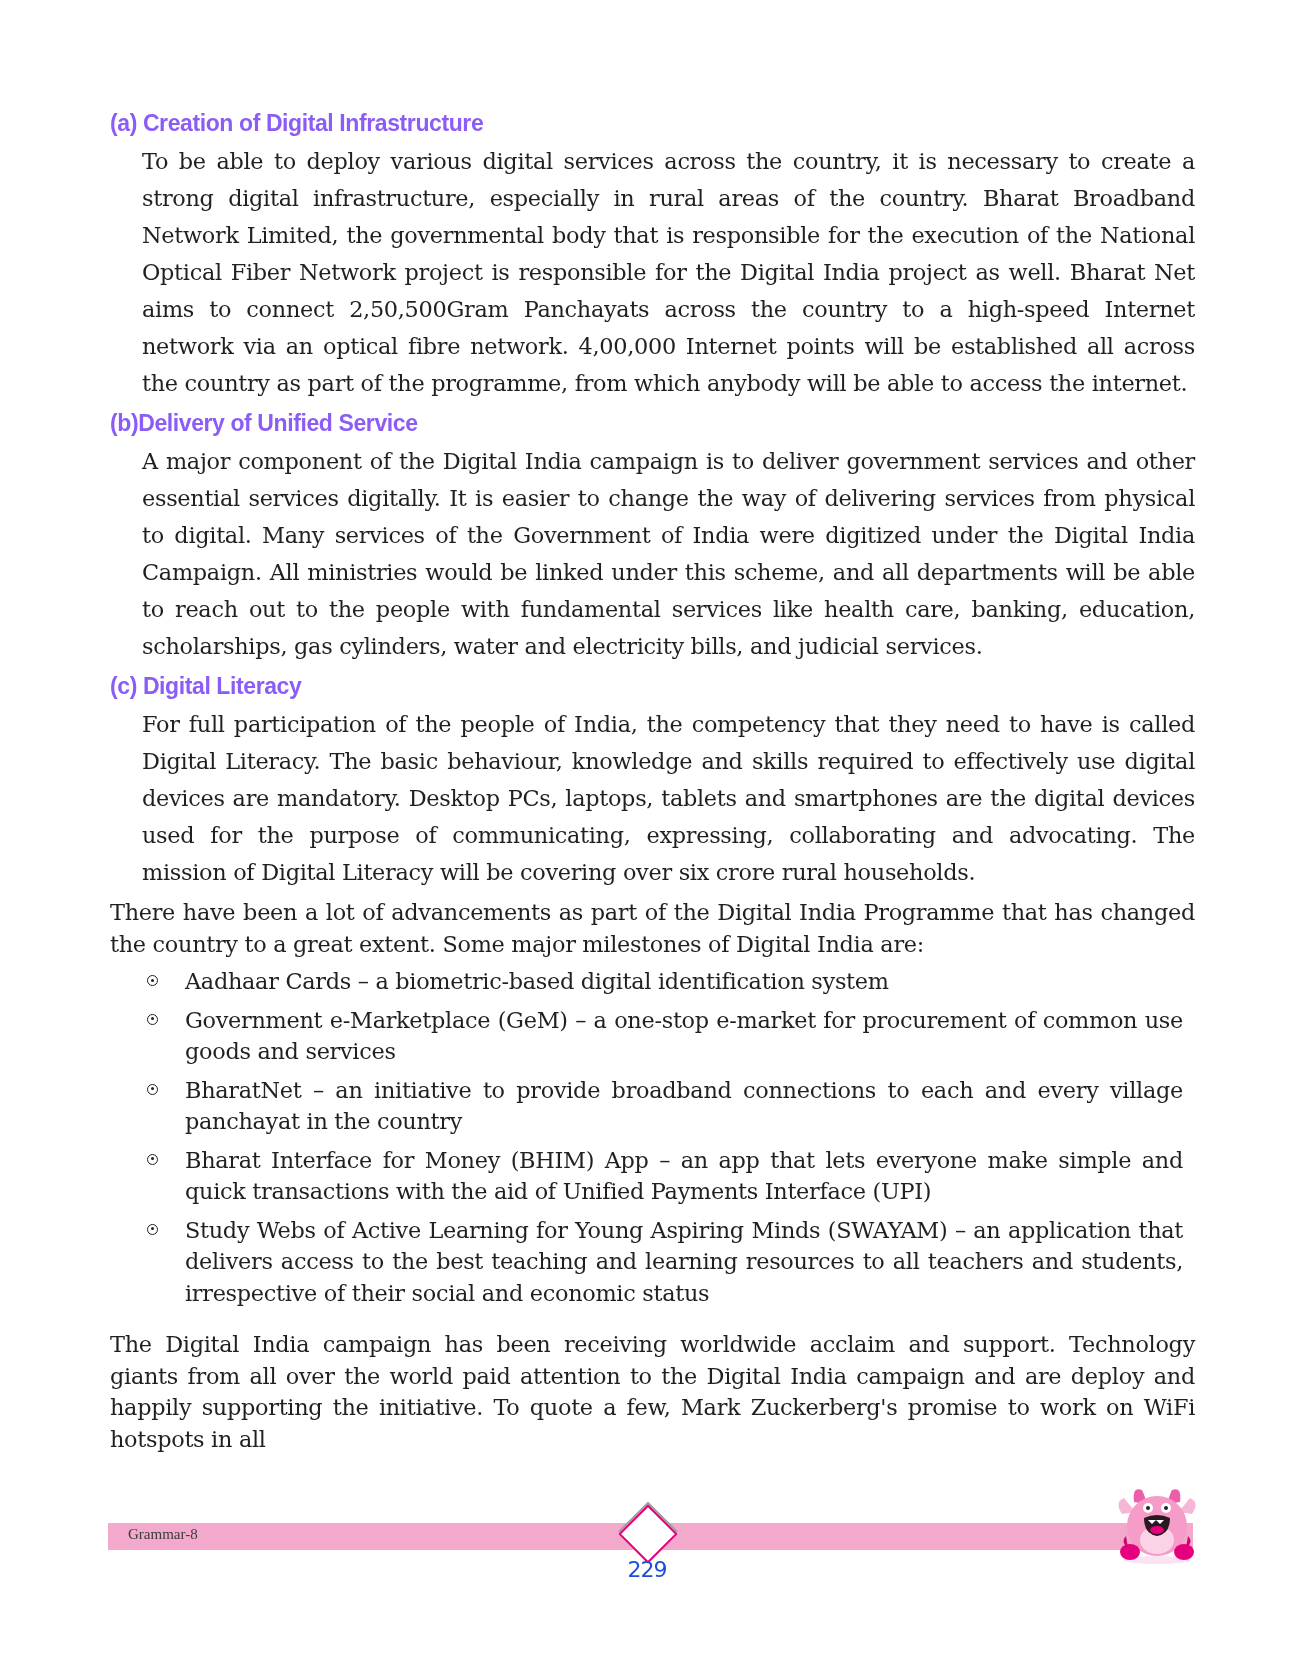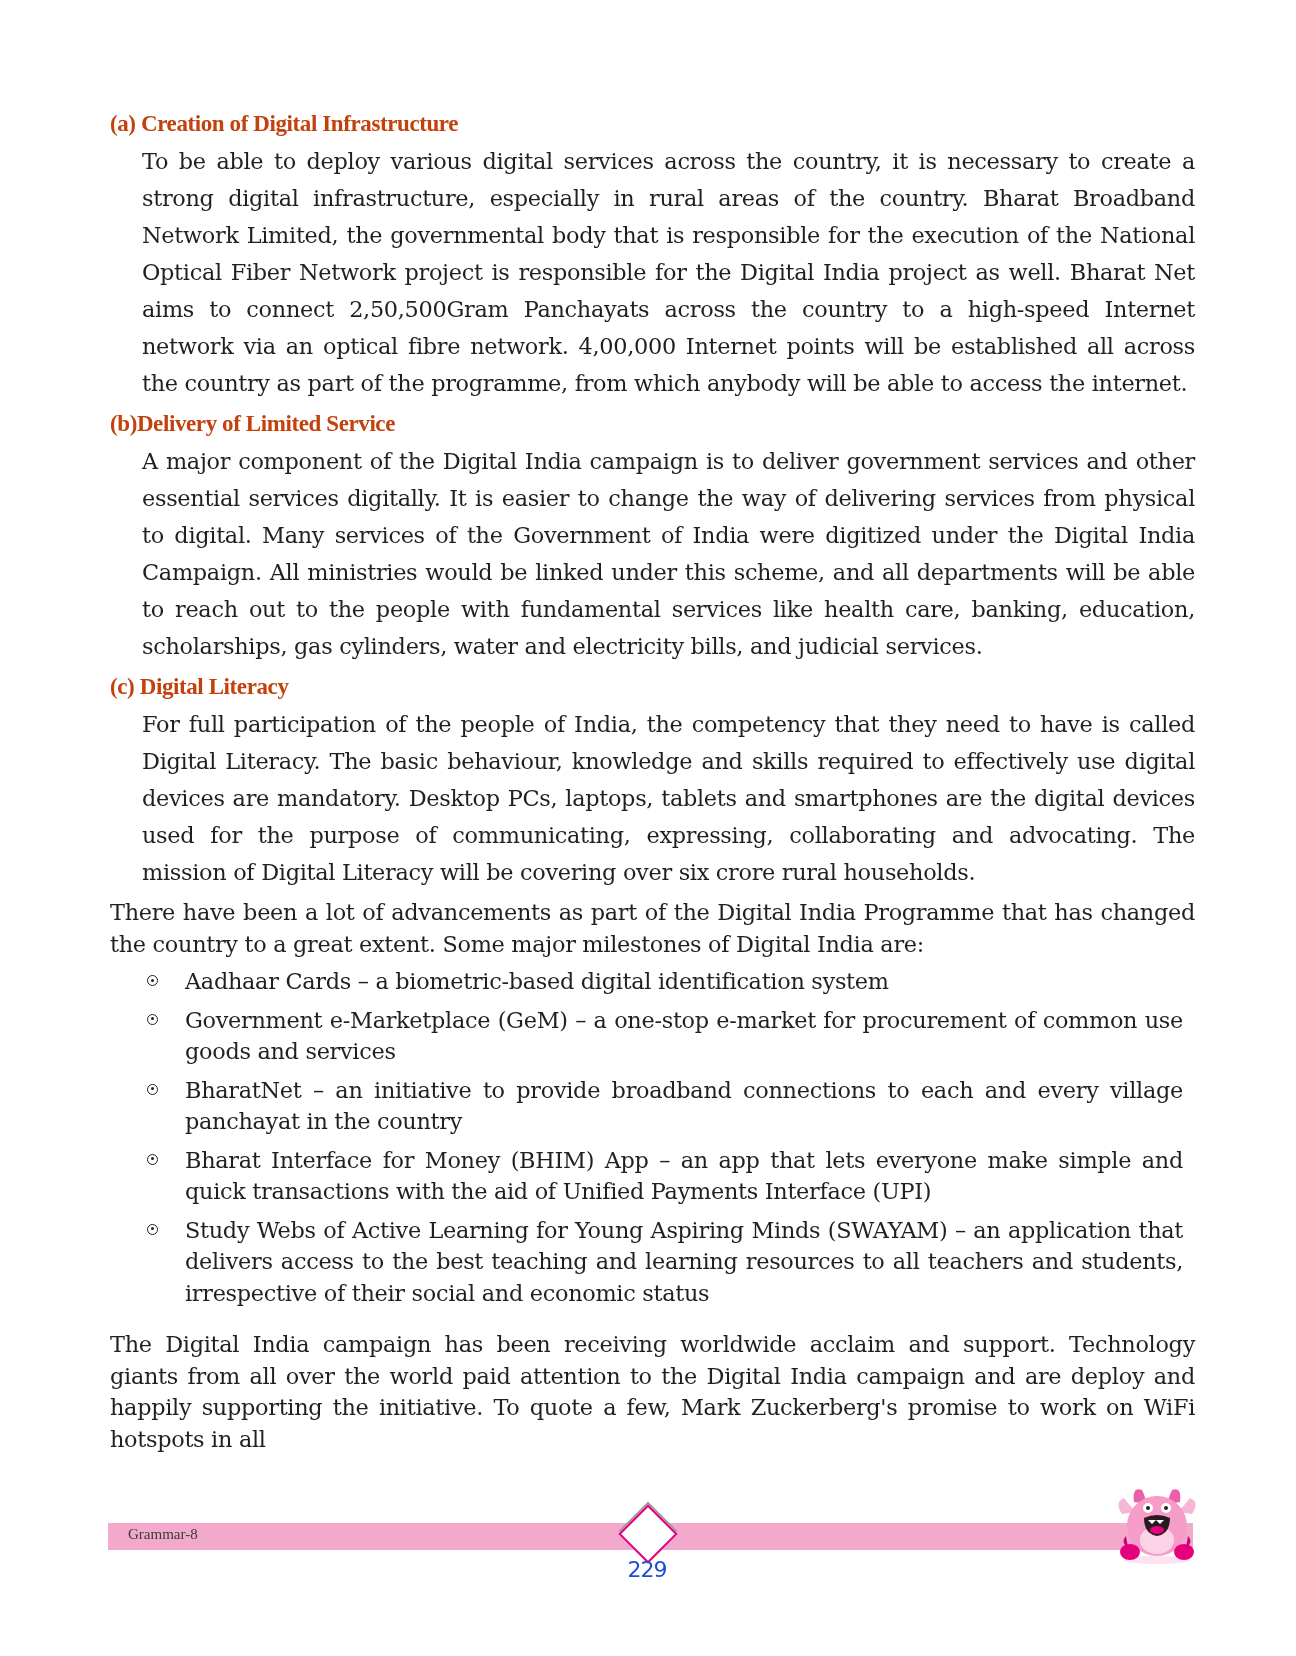--- a/index.html
+++ b/index.html
@@ -1,20 +1,20 @@
 <!DOCTYPE html>
 <html><head>
 <meta charset="utf-8">
 <style>
   html, body { margin: 0; padding: 0; background: #ffffff; }
   body { width: 1296px; height: 1656px; position: relative; overflow: hidden;
          font-family: "DejaVu Serif", serif; color: #231f20; }
   .content { position: absolute; left: 110px; top: 108px; width: 1085px; }
-  .heading { color: #c2410c; font-size: 23px; line-height: 31px; margin: 0;
-             font-family: Liberation Serif, serif; letter-spacing: -0.4px; }
+  .heading { color: #8b5cf6; font-size: 23px; line-height: 31px; margin: 0;
+             font-family: Liberation Sans, sans-serif; letter-spacing: -0.4px; }
   .para-indent { margin: 4px 0 6px 32px; font-size: 22.4px; line-height: 37px;
                  text-align: justify; letter-spacing: -0.3px; }
   .para { margin: 0; font-size: 22.4px; line-height: 31.5px; text-align: justify; letter-spacing: -0.3px; }
   .bullets { list-style: none; margin: 6px 12px 0 0; padding: 0 0 0 35px; }
   .bullets li { position: relative; padding-left: 40px; font-size: 22.4px; line-height: 31.5px;
                 margin-bottom: 7px; text-align: justify; letter-spacing: -0.3px; }
   .bullet-icon { position: absolute; left: 2px; top: 9px; width: 11px; height: 11px;
                  border: 1.6px solid #231f20; border-radius: 50%; box-sizing: border-box; }
   .bullet-icon::after { content: ""; position: absolute; left: 2.5px; top: 2.5px; width: 3px; height: 3px;
                         background: #231f20; border-radius: 50%; }
@@ -30,21 +30,21 @@
                  font-size: 22px; font-family: "DejaVu Sans", sans-serif; color: #1d4ed8; letter-spacing: -1px; margin-top: 40px; }
   .mascot { position: absolute; left: 1112px; top: 1482px; width: 90px; height: 82px; }
 </style>
 </head>
 <body>
 
 <div class="content">
   <h3 class="heading">(a) Creation of Digital Infrastructure</h3>
   <p class="para-indent">To be able to deploy various digital services across the country, it is necessary to create a strong digital infrastructure, especially in rural areas of the country. Bharat Broadband Network Limited, the governmental body that is responsible for the execution of the National Optical Fiber Network project is responsible for the Digital India project as well. Bharat Net aims to connect 2,50,500Gram Panchayats across the country to a high-speed Internet network via an optical fibre network. 4,00,000 Internet points will be established all across the country as part of the programme, from which anybody will be able to access the internet.</p>
 
-  <h3 class="heading">(b)Delivery of Limited Service</h3>
+  <h3 class="heading">(b)Delivery of Unified Service</h3>
   <p class="para-indent">A major component of the Digital India campaign is to deliver government services and other essential services digitally. It is easier to change the way of delivering services from physical to digital. Many services of the Government of India were digitized under the Digital India Campaign. All ministries would be linked under this scheme, and all departments will be able to reach out to the people with fundamental services like health care, banking, education, scholarships, gas cylinders, water and electricity bills, and judicial services.</p>
 
   <h3 class="heading">(c) Digital Literacy</h3>
   <p class="para-indent">For full participation of the people of India, the competency that they need to have is called Digital Literacy. The basic behaviour, knowledge and skills required to effectively use digital devices are mandatory. Desktop PCs, laptops, tablets and smartphones are the digital devices used for the purpose of communicating, expressing, collaborating and advocating. The mission of Digital Literacy will be covering over six crore rural households.</p>
 
   <p class="para">There have been a lot of advancements as part of the Digital India Programme that has changed the country to a great extent. Some major milestones of Digital India are:</p>
 
   <ul class="bullets">
     <li><span class="bullet-icon"></span><span>Aadhaar Cards – a biometric-based digital identification system</span></li>
     <li><span class="bullet-icon"></span><span>Government e-Marketplace (GeM) – a one-stop e-market for procurement of common use goods and services</span></li>

